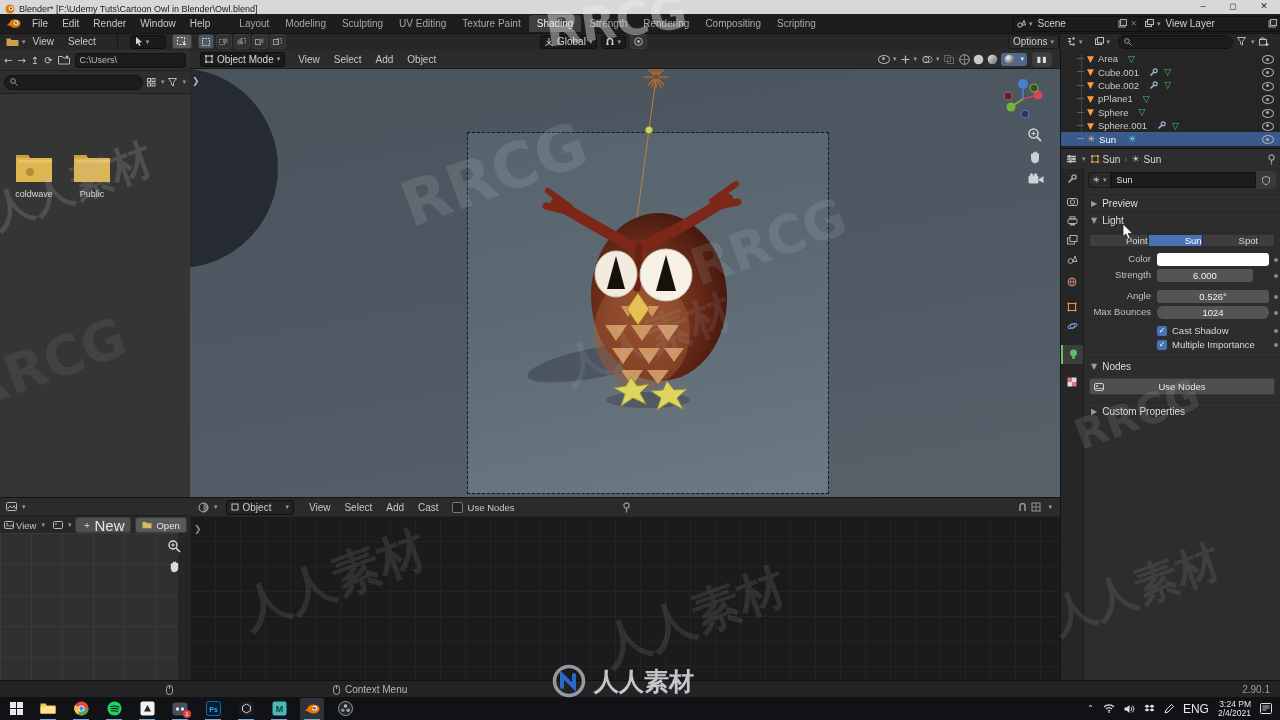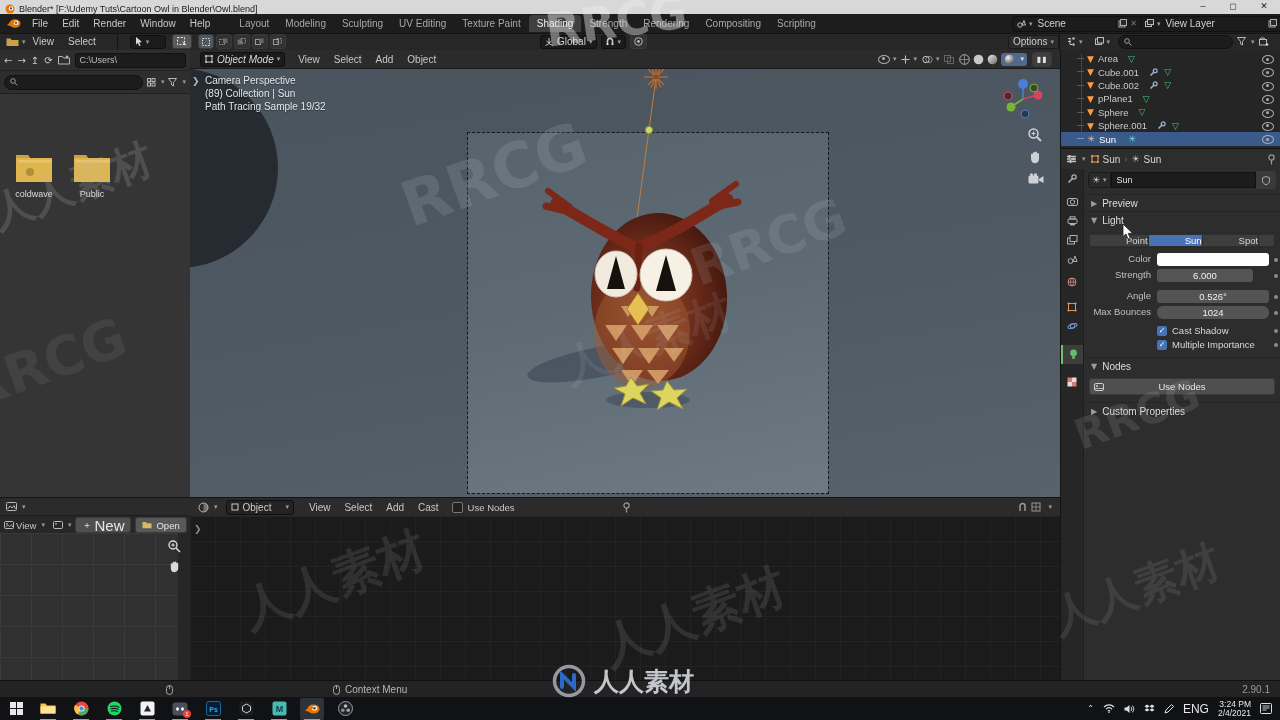--- a/index.html
+++ b/index.html
@@ -289,21 +289,21 @@
 
   <div class="row" style="height:18px;background:#2b2b2b;border-bottom:1px solid #1a1a1a;position:relative;z-index:3;">
     <div class="dropdown-box" style="margin-left:10px;height:13px;">
       <svg width="8" height="8" viewBox="0 0 8 8">
           <rect x="1" y="1" width="6" height="6" fill="none" stroke="#c8c8c8"></rect>
           <circle cx="1" cy="1" r="1" fill="#c8c8c8"></circle>
           <circle cx="7" cy="1" r="1" fill="#c8c8c8"></circle>
           <circle cx="1" cy="7" r="1" fill="#c8c8c8"></circle>
           <circle cx="7" cy="7" r="1" fill="#c8c8c8"></circle>
         </svg>
-      <span style="margin-left:4px;color:#dadada;font-style:italic;">Object Mode</span>
+      <span style="margin-left:4px;color:#dadada;">Object Mode</span>
       <span class="chev glyph">▾</span>
     </div>
     <span class="menu-item" style="margin-left:6px;">View</span>
     <span class="menu-item">Select</span>
     <span class="menu-item">Add</span>
     <span class="menu-item">Object</span>
 
     <div class="row" style="position:absolute;right:8px;gap:5px;">
       <div class="row">
           <span class="eye"></span>
@@ -426,25 +426,20 @@
 
       <path d="M448 243 L459 259 L448 275 L437 259 Z" fill="#e6c052" stroke="#9c7a22" stroke-width="0.8"></path>
 
       <g fill="#ddd55e" stroke="#99913a" stroke-width="1">
         <path d="M441 327 L447 336 L459 334 L450 343 L456 354 L443 348 L431 356 L435 344 L424 338 L436 336 Z"></path>
         <path d="M477 331 L484 340 L497 339 L487 348 L493 359 L479 352 L467 360 L471 348 L461 341 L473 340 Z"></path>
       </g>
     </g>
   </svg>
 
-  <div class="abs" style="left:15px;top:24px;color:#e3e7ea;font-size:10px;line-height:13px;text-shadow:0 1px 1px rgba(0,0,0,.4);z-index:2;">
-    <div>Camera Perspective</div>
-    <div>(89) Collection | Sun</div>
-    <div>Path Tracing Sample 19/32</div>
-  </div>
   <span class="glyph" style="position:absolute;left:2px;top:26px;color:#aeb6bc;font-size:9px;">❯</span>
 
   <svg class="abs" style="right:14px;top:26px;" width="46" height="46" viewBox="0 0 46 46">
     <line x1="23" y1="23" x2="23" y2="8" stroke="#4a7fd4" stroke-width="1.6"></line>
     <line x1="23" y1="23" x2="38" y2="19" stroke="#d4455e" stroke-width="1.6"></line>
     <line x1="23" y1="23" x2="11" y2="31" stroke="#79b43a" stroke-width="1.6"></line>
     <circle cx="23" cy="8" r="5" fill="#4a7fd4"></circle>
     <circle cx="38" cy="19" r="4.5" fill="#d4455e"></circle>
     <circle cx="11" cy="31" r="4.5" fill="#79b43a"></circle>
     <circle cx="34" cy="12" r="4" fill="#3a4a2a" stroke="#79b43a"></circle>

